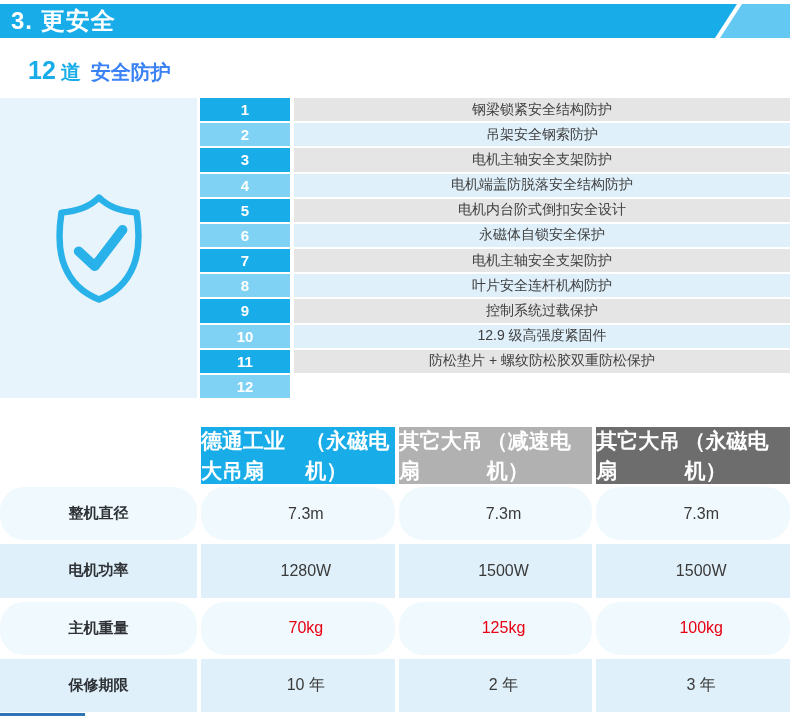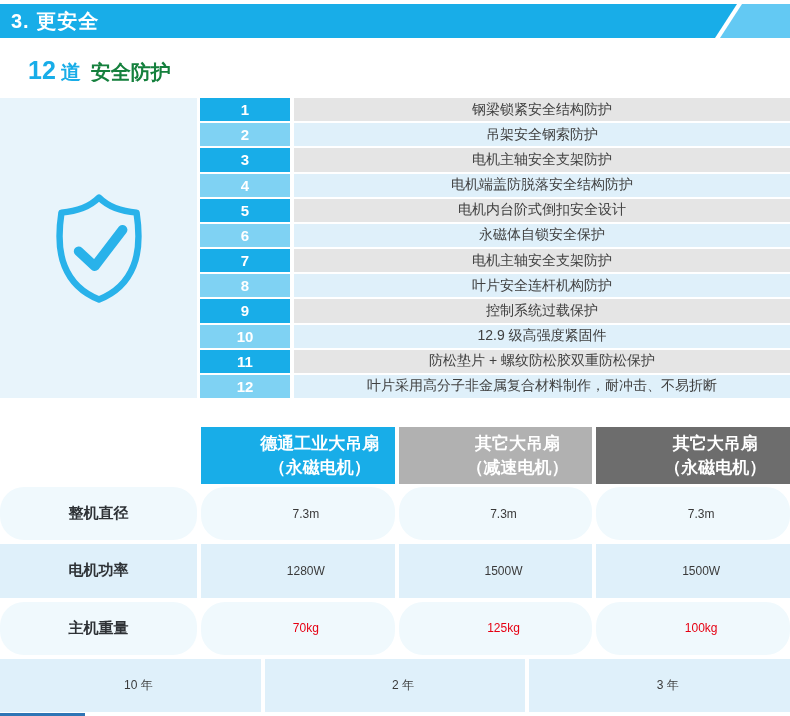--- a/index.html
+++ b/index.html
@@ -7,32 +7,32 @@
   .page { position:relative; width:790px; height:716px; background:#ffffff; overflow:hidden; }
 
   
   .banner { position:absolute; top:4px; left:0; width:790px; height:34px; }
   .banner-main {
     position:absolute; left:0; top:0; width:737px; height:34px;
     background:#18ade8;
     clip-path: polygon(0 0, 100% 0, calc(100% - 22px) 100%, 0 100%);
     display:flex; align-items:center;
   }
-  .banner-main span { color:#ffffff; font-size:20px; font-weight:bold; padding-left:11px; letter-spacing:1px; }
+  .banner-main span { color:#ffffff; font-size:24px; font-weight:bold; padding-left:11px; letter-spacing:1px; }
   .banner-tail {
     position:absolute; right:0; top:0; width:70px; height:34px;
     background:#63c9f3;
     clip-path: polygon(22px 0, 100% 0, 100% 100%, 0 100%);
   }
 
   
   .subtitle { position:absolute; top:56px; left:28px; display:flex; align-items:baseline; }
   .subtitle .count { color:#18ade8; font-size:25px; font-weight:bold; }
   .subtitle .unit  { color:#18ade8; font-size:20px; font-weight:bold; margin-left:5px; }
-  .subtitle .name  { color:#15803d; font-size:20px; font-weight:bold; margin-left:10px; }
+  .subtitle .name  { color:#3b82f6; font-size:20px; font-weight:bold; margin-left:10px; }
 
   
   .shield-panel {
     position:absolute; left:0; top:98px; width:197px; height:300px;
     background:#e8f4fb; display:flex; align-items:center; justify-content:center;
   }
 
   
   .safety-list {
     position:absolute; left:200px; top:98px; width:590px; height:300px;
@@ -51,39 +51,39 @@
   .srow.even .num { background:#7fd2f3; }
   .srow.odd  .txt { background:#e5e5e5; }
   .srow.even .txt { background:#dff0fa; }
 
   
   .cmp-header {
     position:absolute; left:201px; top:427px; width:589px; height:57px;
     display:flex; gap:4px;
   }
   .chead {
-    flex:1; color:#ffffff; font-size:17px; font-weight:bold; line-height:1.4;
-    display:flex; flex-direction:column; align-items:center; justify-content:center;padding-left:44px;
+    flex:1; color:#ffffff; font-size:21px; font-weight:bold; line-height:1.4;
+    display:flex; flex-direction:row; align-items:center; justify-content:center;
   }
   .chead.c1 { background:#18ade8; }
   .chead.c2 { background:#b1b1b1; }
   .chead.c3 { background:#6d6d6d; }
 
   
   .cmp-rows {
     position:absolute; left:0; top:487px; width:790px; height:225px;
     display:flex; flex-direction:column; gap:4px;
   }
   .crow { flex:1; display:flex; gap:4px; }
   .crow .clabel {
     width:197px; font-size:15px; font-weight:bold; color:#2e3236;
     display:flex; align-items:center; justify-content:center;
   }
   .crow .cval {
-    flex:1; font-size:12px; color:#3a3a3a;
+    flex:1; font-size:16px; color:#3a3a3a;
     display:flex; align-items:center; justify-content:center;padding-left:16px;
   }
   .crow.light .clabel, .crow.light .cval { background:#f0f9fd;border-radius:24px; }
   .crow.alt   .clabel, .crow.alt   .cval { background:#dff0fa; }
   .crow .cval.red { color:#e60012; }
 
   
   .footer-bar { position:absolute; left:0; bottom:0; width:85px; height:3px; background:#2e75b5; }
 </style>
 </head>
@@ -151,21 +151,20 @@
     <div class="srow even">
         <div class="num">10</div>
         <div class="txt">12.9 级高强度紧固件</div>
       </div>
     <div class="srow odd">
         <div class="num">11</div>
         <div class="txt">防松垫片 + 螺纹防松胶双重防松保护</div>
       </div>
     <div class="srow even">
         <div class="num">12</div>
-        <div class="txt">叶片采用高分子非金属复合材料制作，耐冲击、不易折断</div>
       </div>
   </div>
 
   <div class="cmp-header">
     <div class="chead c1">
       <span>德通工业大吊扇</span>
       <span>（永磁电机）</span>
     </div>
     <div class="chead c2">
       <span>其它大吊扇</span>
@@ -190,20 +189,21 @@
       <div class="cval">1500W</div>
       <div class="cval">1500W</div>
     </div>
     <div class="crow light">
       <div class="clabel">主机重量</div>
       <div class="cval red">70kg</div>
       <div class="cval red">125kg</div>
       <div class="cval red">100kg</div>
     </div>
     <div class="crow alt">
+      <div class="clabel">保修期限</div>
       <div class="cval">10 年</div>
       <div class="cval">2 年</div>
       <div class="cval">3 年</div>
     </div>
   </div>
 
   <div class="footer-bar"></div>
 
 </div>
 

